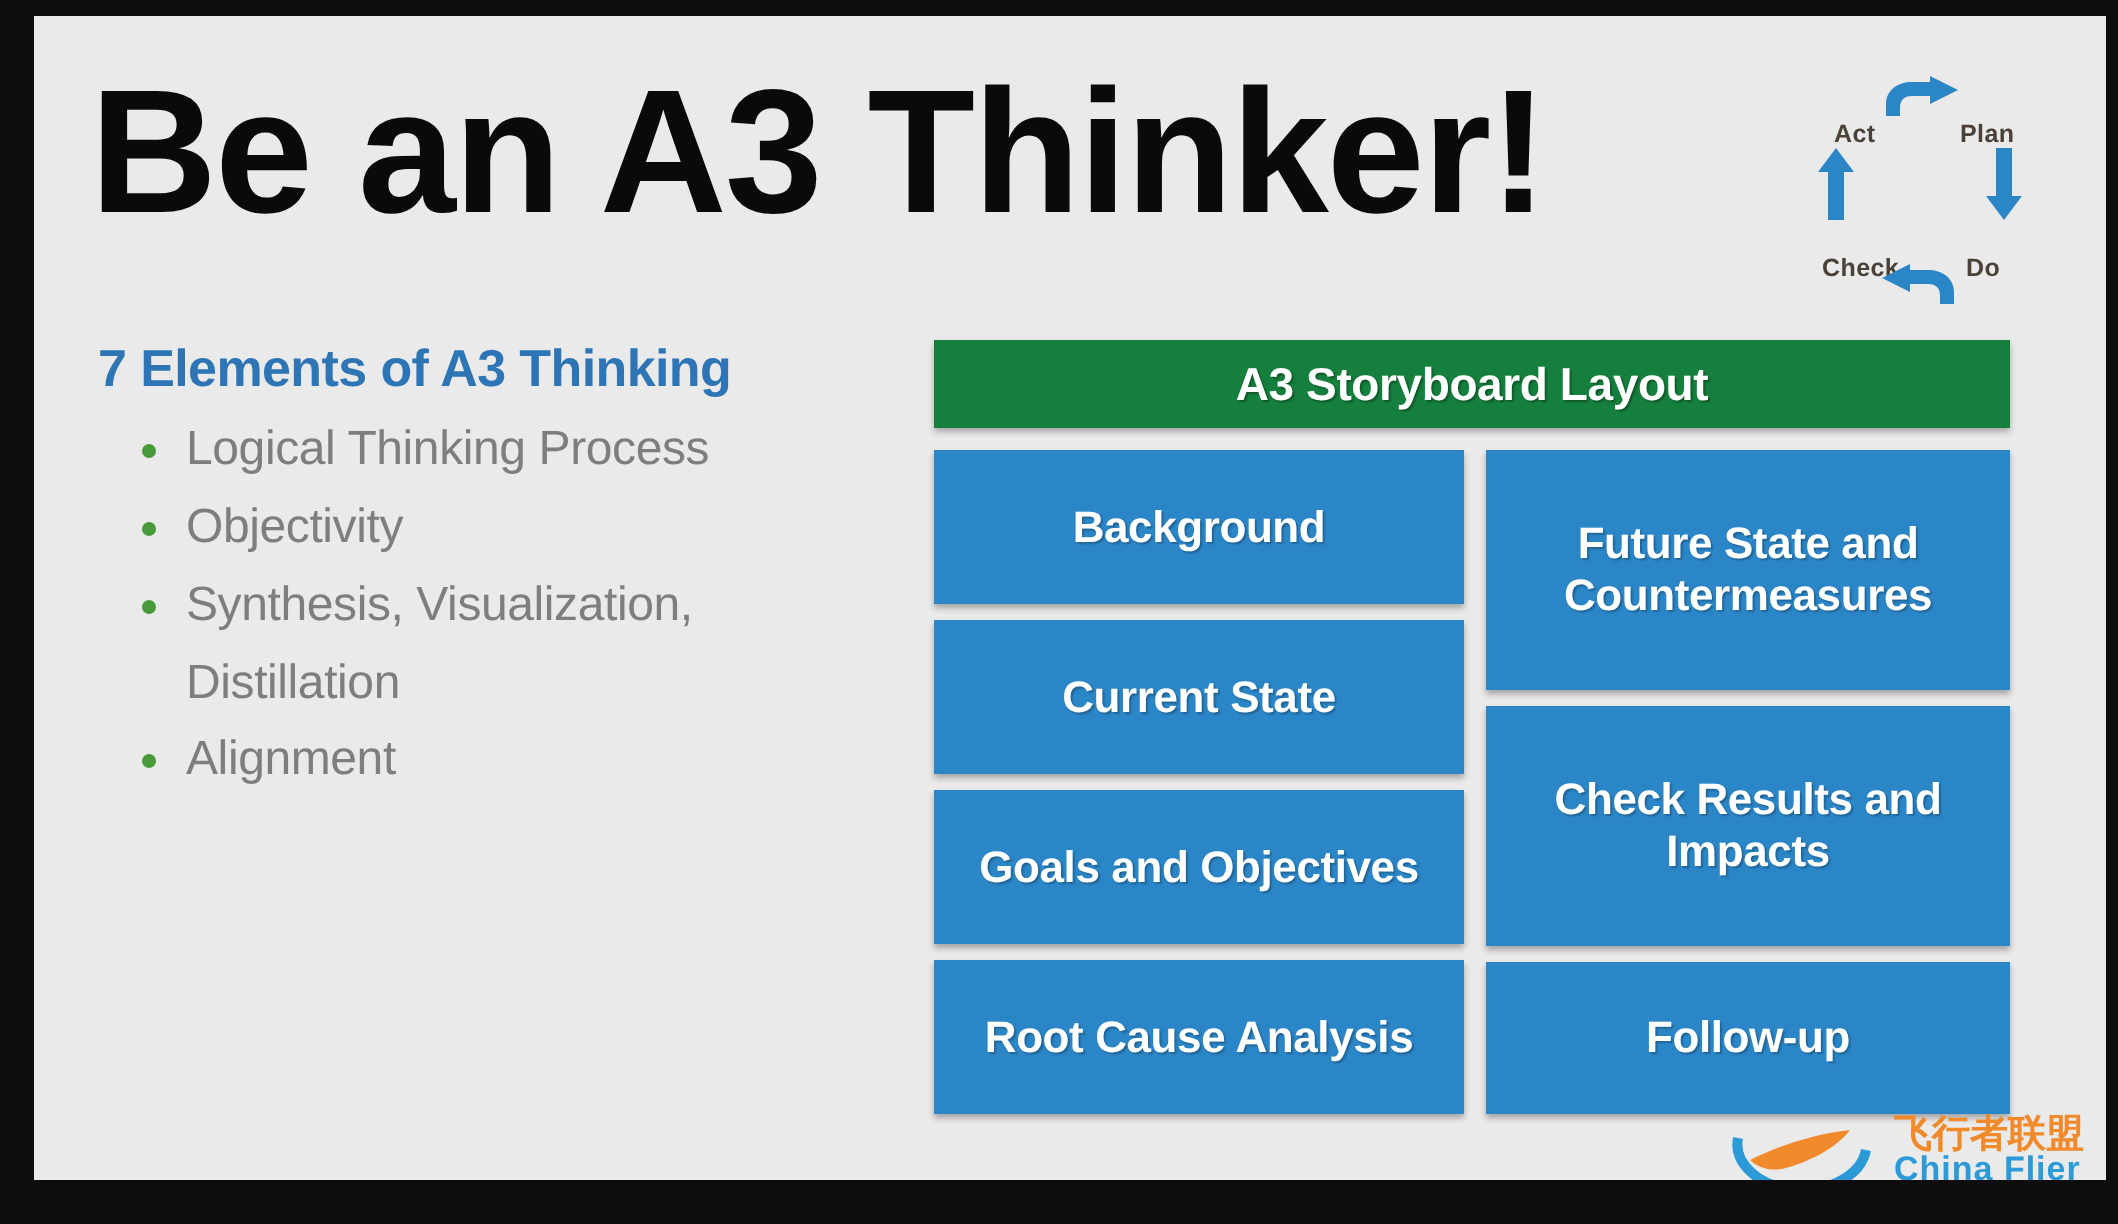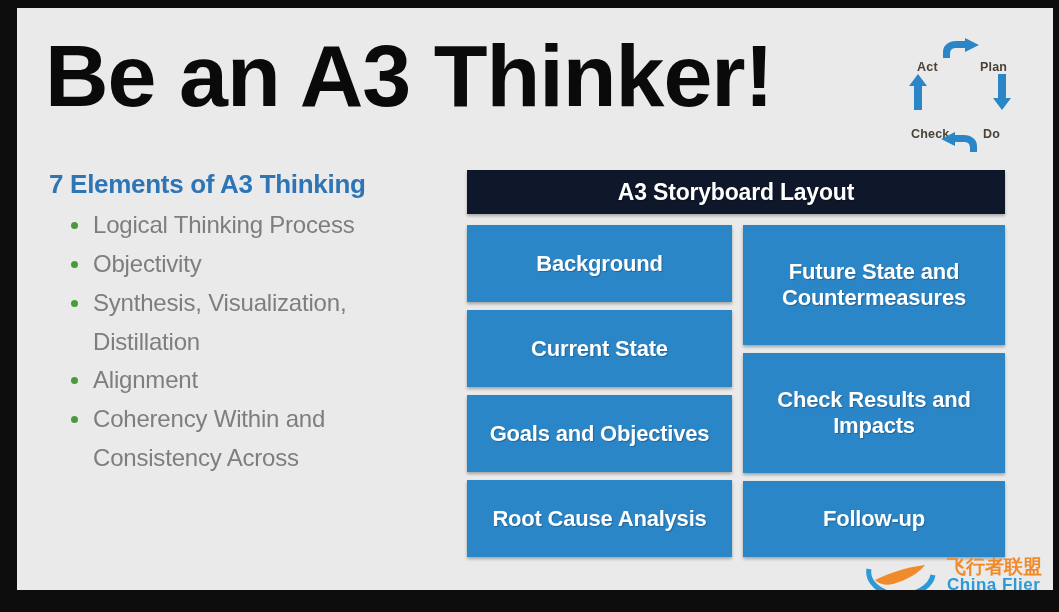--- a/index.html
+++ b/index.html
@@ -126,21 +126,21 @@
     left: 450px;
     top: 162px;
     width: 540px;
     height: 410px;
   }
   #storyboard-header {
     position: absolute;
     left: 0; top: 0;
     width: 538px;
     height: 44px;
-    background: #0f172a;
+    background: #15803d;
     box-shadow: 0 2px 3px rgba(0,0,0,0.28);
     display: flex;
     align-items: center;
     justify-content: center;
   }
   #storyboard-header-label {
     color: #ffffff;
     font-size: 23px;
     font-weight: bold;
     letter-spacing: -0.2px;
@@ -258,25 +258,20 @@
         </li>
         <li>
           <span class="bullet-dot"></span>
           <span class="item-text">Synthesis, Visualization,</span>
           <span class="item-text-cont">Distillation</span>
         </li>
         <li>
           <span class="bullet-dot"></span>
           <span class="item-text">Alignment</span>
         </li>
-        <li>
-          <span class="bullet-dot"></span>
-          <span class="item-text">Coherency Within and</span>
-          <span class="item-text-cont">Consistency Across</span>
-        </li>
       </ul>
     </div>
 
     <div id="storyboard">
 
       <div id="storyboard-header">
         <span id="storyboard-header-label">A3 Storyboard Layout</span>
       </div>
 
       <div class="sb-box" id="sb-background">

